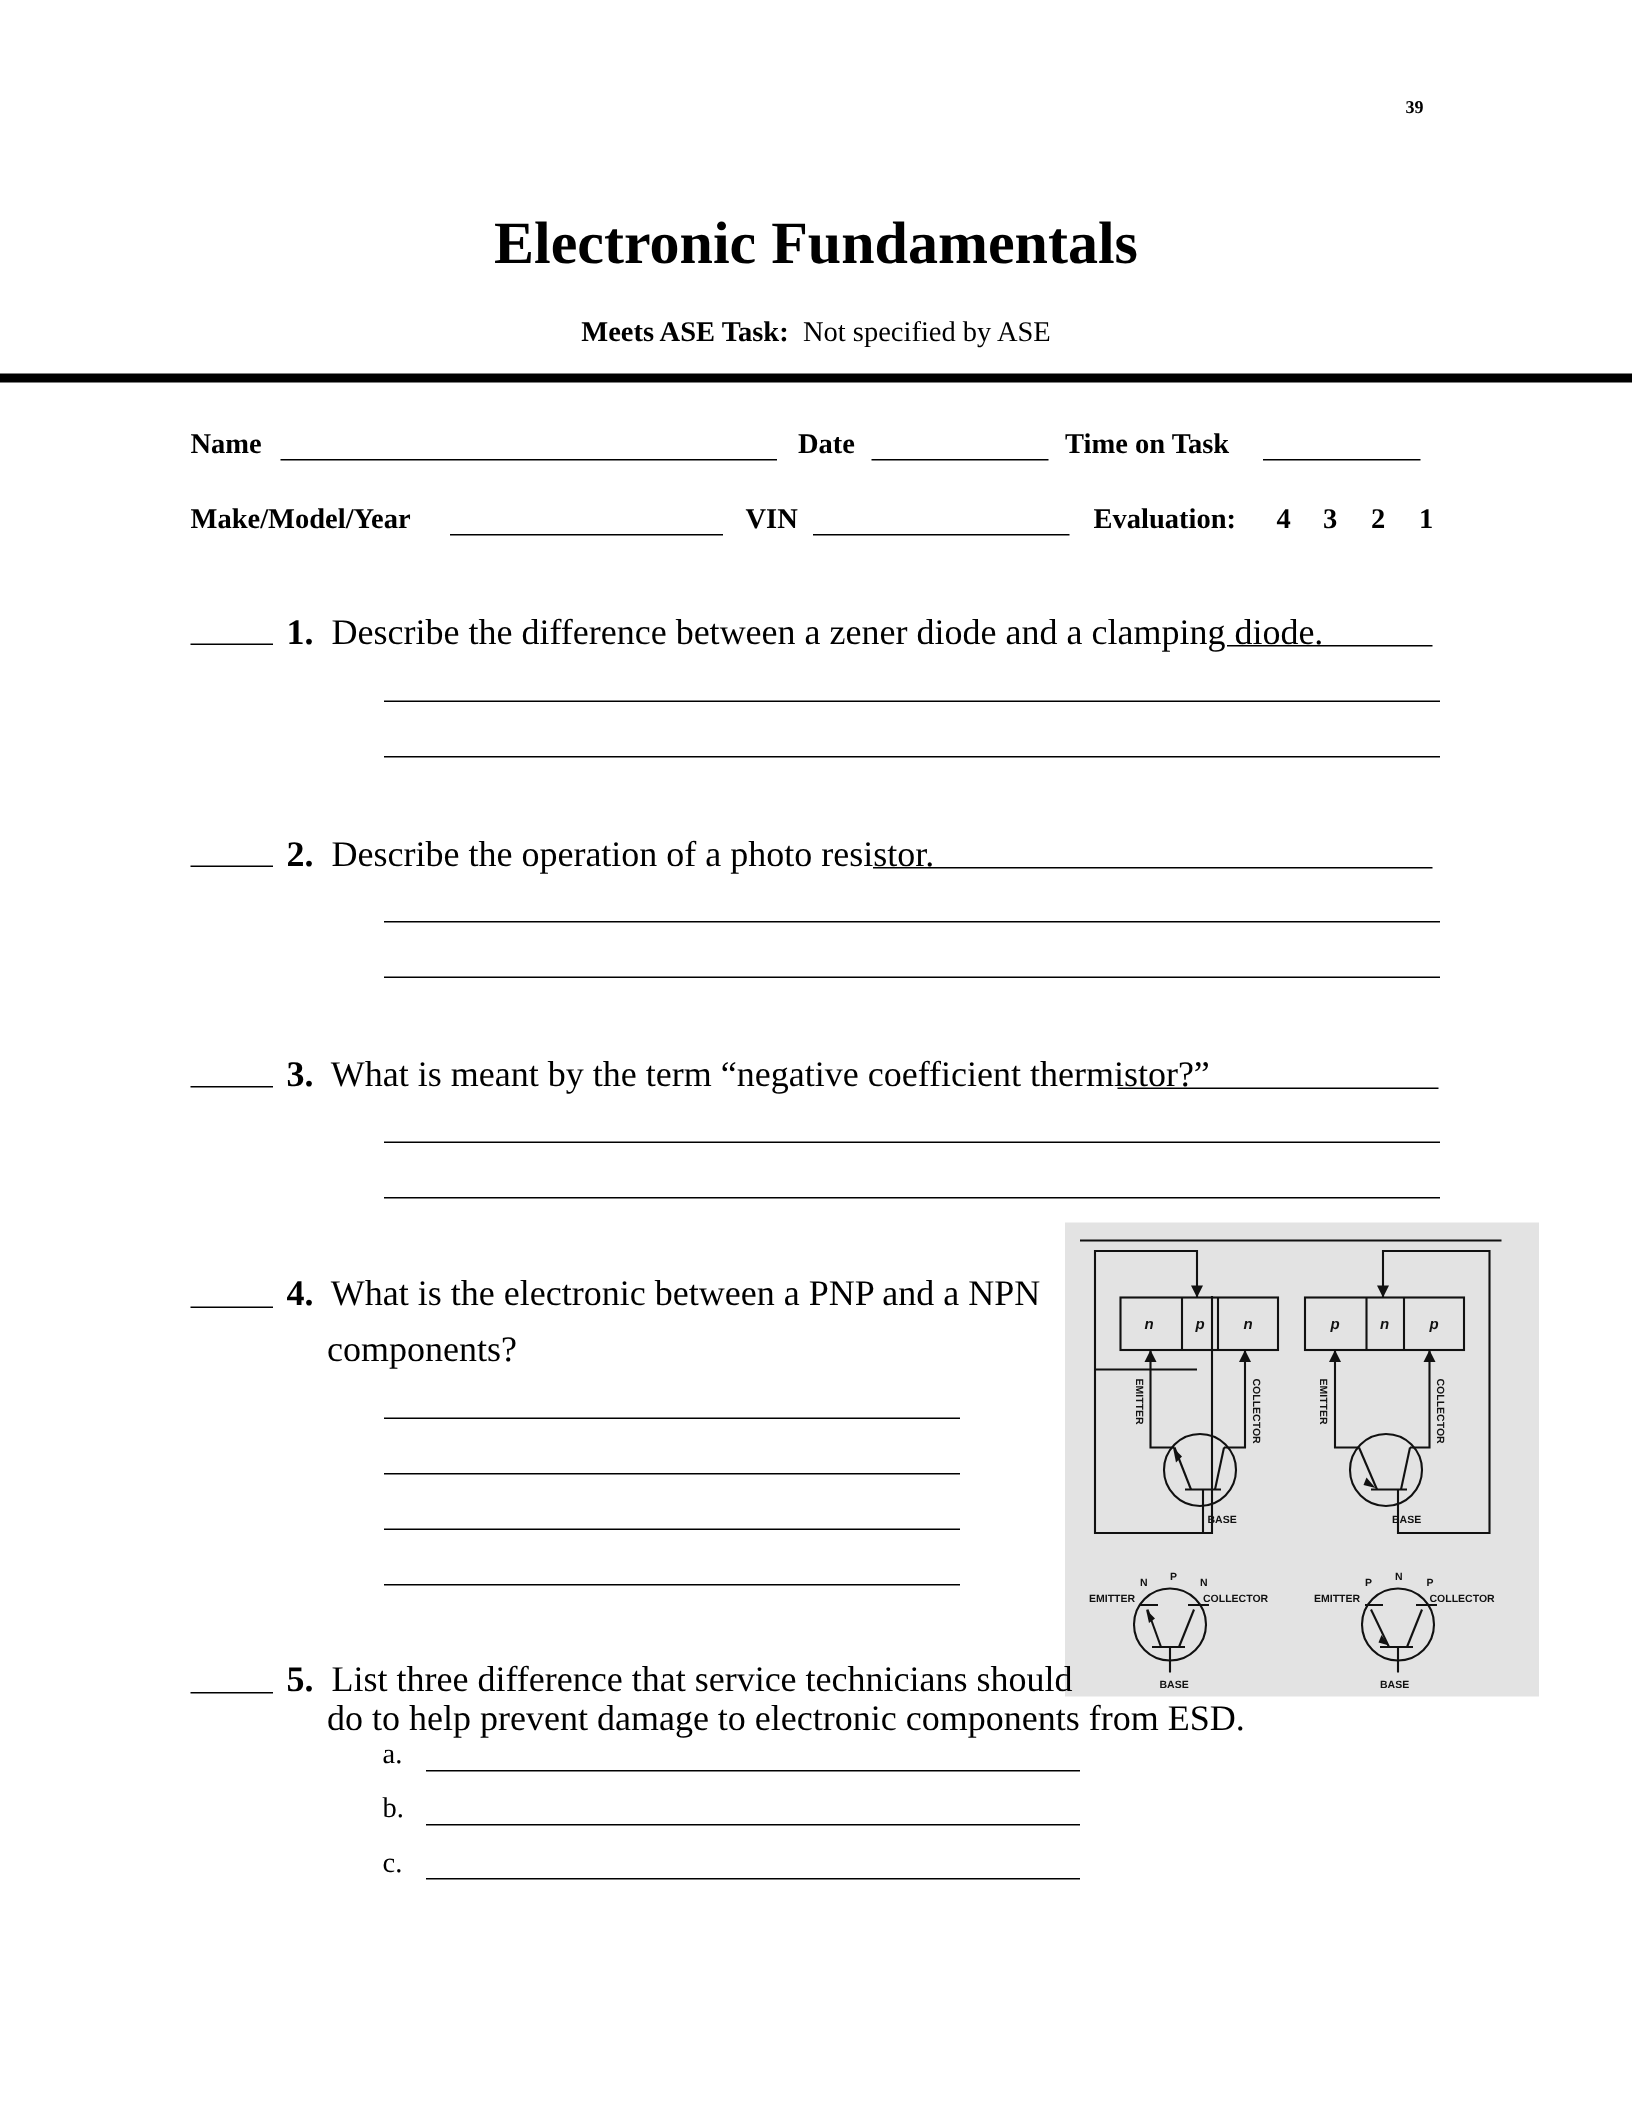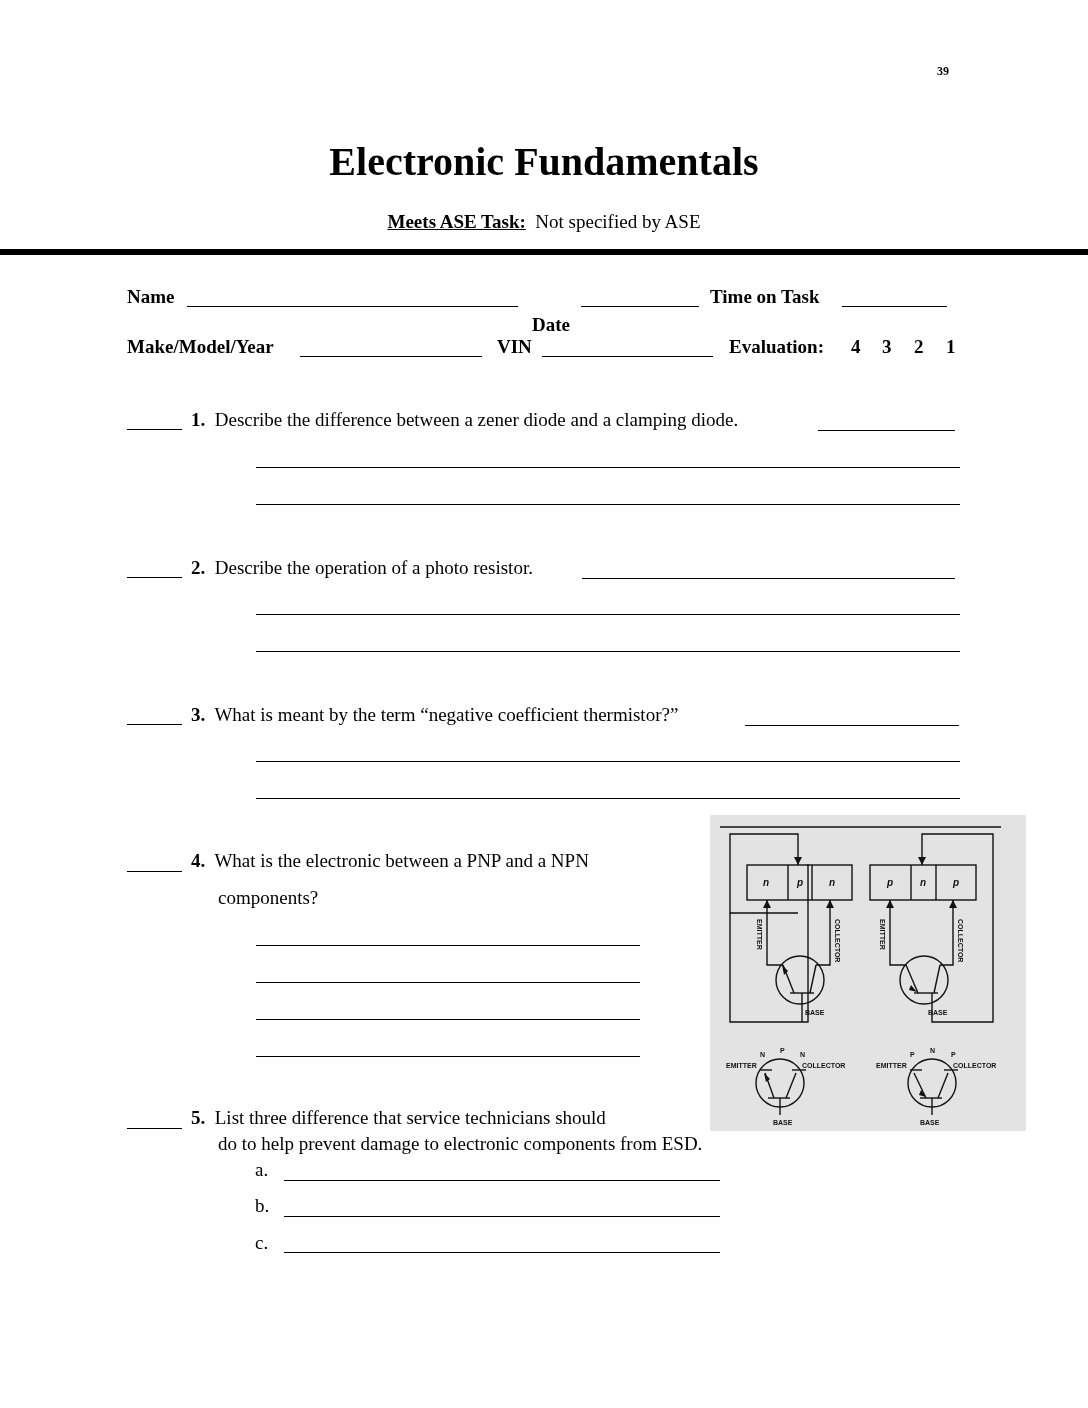--- a/index.html
+++ b/index.html
@@ -2,25 +2,25 @@
 <html><head>
   <meta charset="utf-8">
   <style>
     html, body { margin: 0; padding: 0; background: #ffffff; }
     body { width: 1088px; height: 1408px; position: relative; overflow: hidden;
            font-family: "Liberation Serif", "DejaVu Serif", serif; color: #000; }
     .abs { position: absolute; }
     .page-number { left: 937px; top: 64px; font-size: 12px; font-weight: bold; }
     .title { left: 0; width: 1088px; top: 138px; text-align: center; font-size: 40px; font-weight: bold; }
     .subtitle { left: 0; width: 1088px; top: 211px; text-align: center; font-size: 19px; }
-    .subtitle b { font-weight: bold; text-decoration: underline; }
+    .subtitle b { font-weight: bold; }
     .rule { left: 0; top: 249px; width: 1088px; height: 6px; background: #000; }
     .hdr { font-size: 19px; font-weight: bold; white-space: nowrap; }
     .blank { position: absolute; border-bottom: 1.6px solid #000; height: 0; }
-    .q-text { font-size: 19px; white-space: nowrap; }
+    .q-text { font-size: 24px; white-space: nowrap; }
     .q-num { font-weight: bold; }
     .line { position: absolute; height: 0; border-bottom: 1.2px solid #000; }
     .score-blank { position: absolute; width: 55px; border-bottom: 1.8px solid #000; }
     .figure { left: 710px; top: 815px; width: 316px; height: 316px; background: #e3e3e3; }
     .figure svg { width: 316px; height: 316px; display: block; }
     .lbl { font-family: "Liberation Sans", "DejaVu Sans", sans-serif; font-weight: bold; font-size: 7px; fill: #111; }
     .letter { font-family: "Liberation Sans", "DejaVu Sans", sans-serif; font-weight: bold; font-style: italic; font-size: 10px; fill: #111; }
     .sub-letter { font-size: 19px; }
   </style>
 </head>
@@ -29,21 +29,21 @@
 <div class="abs page-number">39</div>
 <div class="abs title">Electronic Fundamentals</div>
 <div class="abs subtitle">
   <b>Meets ASE Task:</b>&nbsp;
   <span>Not specified by ASE</span>
 </div>
 <div class="abs rule"></div>
 
 <span class="abs hdr" style="left:127px; top:286px;">Name</span>
 <div class="blank" style="left:187px; top:306px; width:331px;"></div>
-<span class="abs hdr" style="left:532px; top:286px;margin-top:28px;">Date</span>
+<span class="abs hdr" style="left:532px; top:286px;">Date</span>
 <div class="blank" style="left:581px; top:306px; width:118px;"></div>
 <span class="abs hdr" style="left:710px; top:286px;">Time on Task</span>
 <div class="blank" style="left:842px; top:306px; width:105px;"></div>
 
 <span class="abs hdr" style="left:127px; top:336px;">Make/Model/Year</span>
 <div class="blank" style="left:300px; top:356px; width:182px;"></div>
 <span class="abs hdr" style="left:497px; top:336px;">VIN</span>
 <div class="blank" style="left:542px; top:356px; width:171px;"></div>
 <span class="abs hdr" style="left:729px; top:336px;">Evaluation:</span>
 <span class="abs hdr" style="left:851px; top:336px;">4</span>

